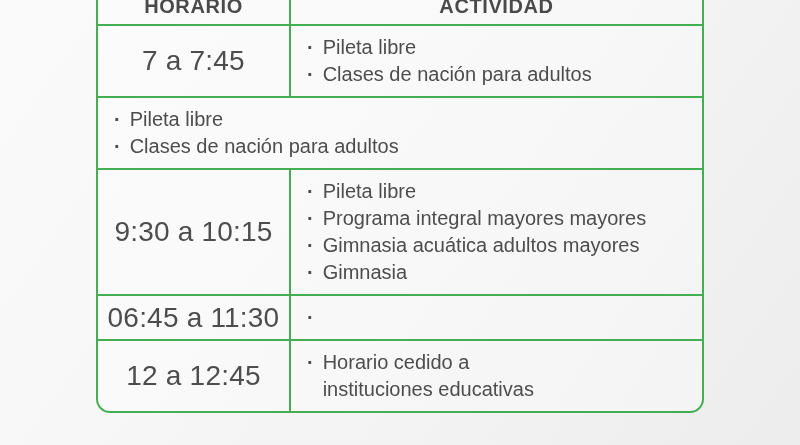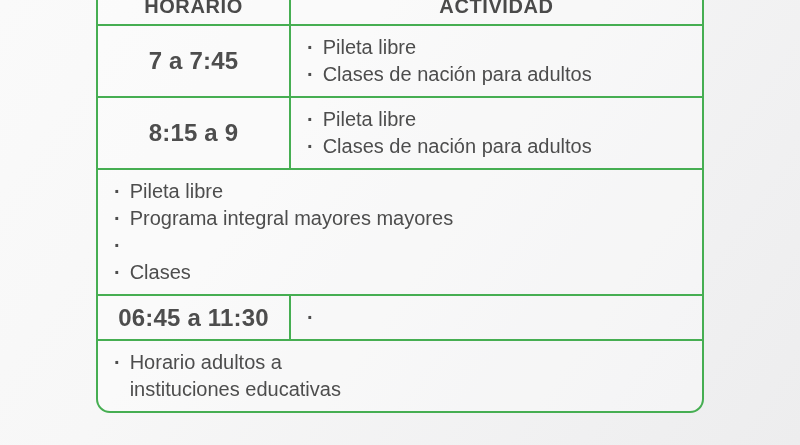--- a/index.html
+++ b/index.html
@@ -56,22 +56,22 @@
     font-size: 20px;
     font-weight: 700;
     letter-spacing: 0.6px;
     color: #4a4a4a;
   }
   .row {
     display: flex;
     border-top: 2px solid var(--green, #46ae52);
   }
   .time-label {
-    font-size: 24px;
-    font-weight: 700;
+    font-size: 28px;
+    font-weight: 400;
     letter-spacing: 0.2px;
   }
   .activity-item {
     display: flex;
     align-items: flex-start;
     line-height: 27px;
     font-size: 20px;
   }
   .bullet {
     flex: 0 0 auto;
@@ -108,81 +108,85 @@
 
   <div class="activity-item">
     <span class="bullet">·</span>
     <span class="activity-label">Clases de nación para adultos</span>
   </div>
 </div>
     </div>
   </div>
 
   <div class="row">
-    <div class="cell-time">
-      <span class="time-label">8:15 a 9</span>
-    </div>
     <div class="cell-activity">
       <div>
   <div class="activity-item">
     <span class="bullet">·</span>
     <span class="activity-label">Pileta libre</span>
   </div>
 
   <div class="activity-item">
     <span class="bullet">·</span>
     <span class="activity-label">Clases de nación para adultos</span>
   </div>
 </div>
     </div>
   </div>
 
   <div class="row">
+    <div class="cell-time">
+      <span class="time-label">9:30 a 10:15</span>
+    </div>
     <div class="cell-activity">
       <div>
   <div class="activity-item">
     <span class="bullet">·</span>
     <span class="activity-label">Pileta libre</span>
   </div>
 
   <div class="activity-item">
     <span class="bullet">·</span>
     <span class="activity-label">Programa integral mayores mayores</span>
   </div>
 
   <div class="activity-item">
     <span class="bullet">·</span>
+    <span class="activity-label">Gimnasia acuática adultos mayores</span>
   </div>
 
   <div class="activity-item">
     <span class="bullet">·</span>
-    <span class="activity-label">Clases</span>
+    <span class="activity-label">Gimnasia</span>
   </div>
 </div>
     </div>
   </div>
 
   <div class="row">
     <div class="cell-time">
       <span class="time-label">06:45 a 11:30</span>
     </div>
     <div class="cell-activity">
       <div>
   <div class="activity-item">
     <span class="bullet">·</span>
   </div>
 </div>
     </div>
   </div>
 
   <div class="row">
+    <div class="cell-time">
+      <span class="time-label">12 a 12:45</span>
+    </div>
     <div class="cell-activity">
       <div>
   <div class="activity-item">
     <span class="bullet">·</span>
-    <span class="activity-label">Horario adultos a
+    <span class="activity-label">Horario cedido a
 instituciones educativas</span>
   </div>
 </div>
     </div>
   </div>
 </div>
 </div>
 
 </body></html>

